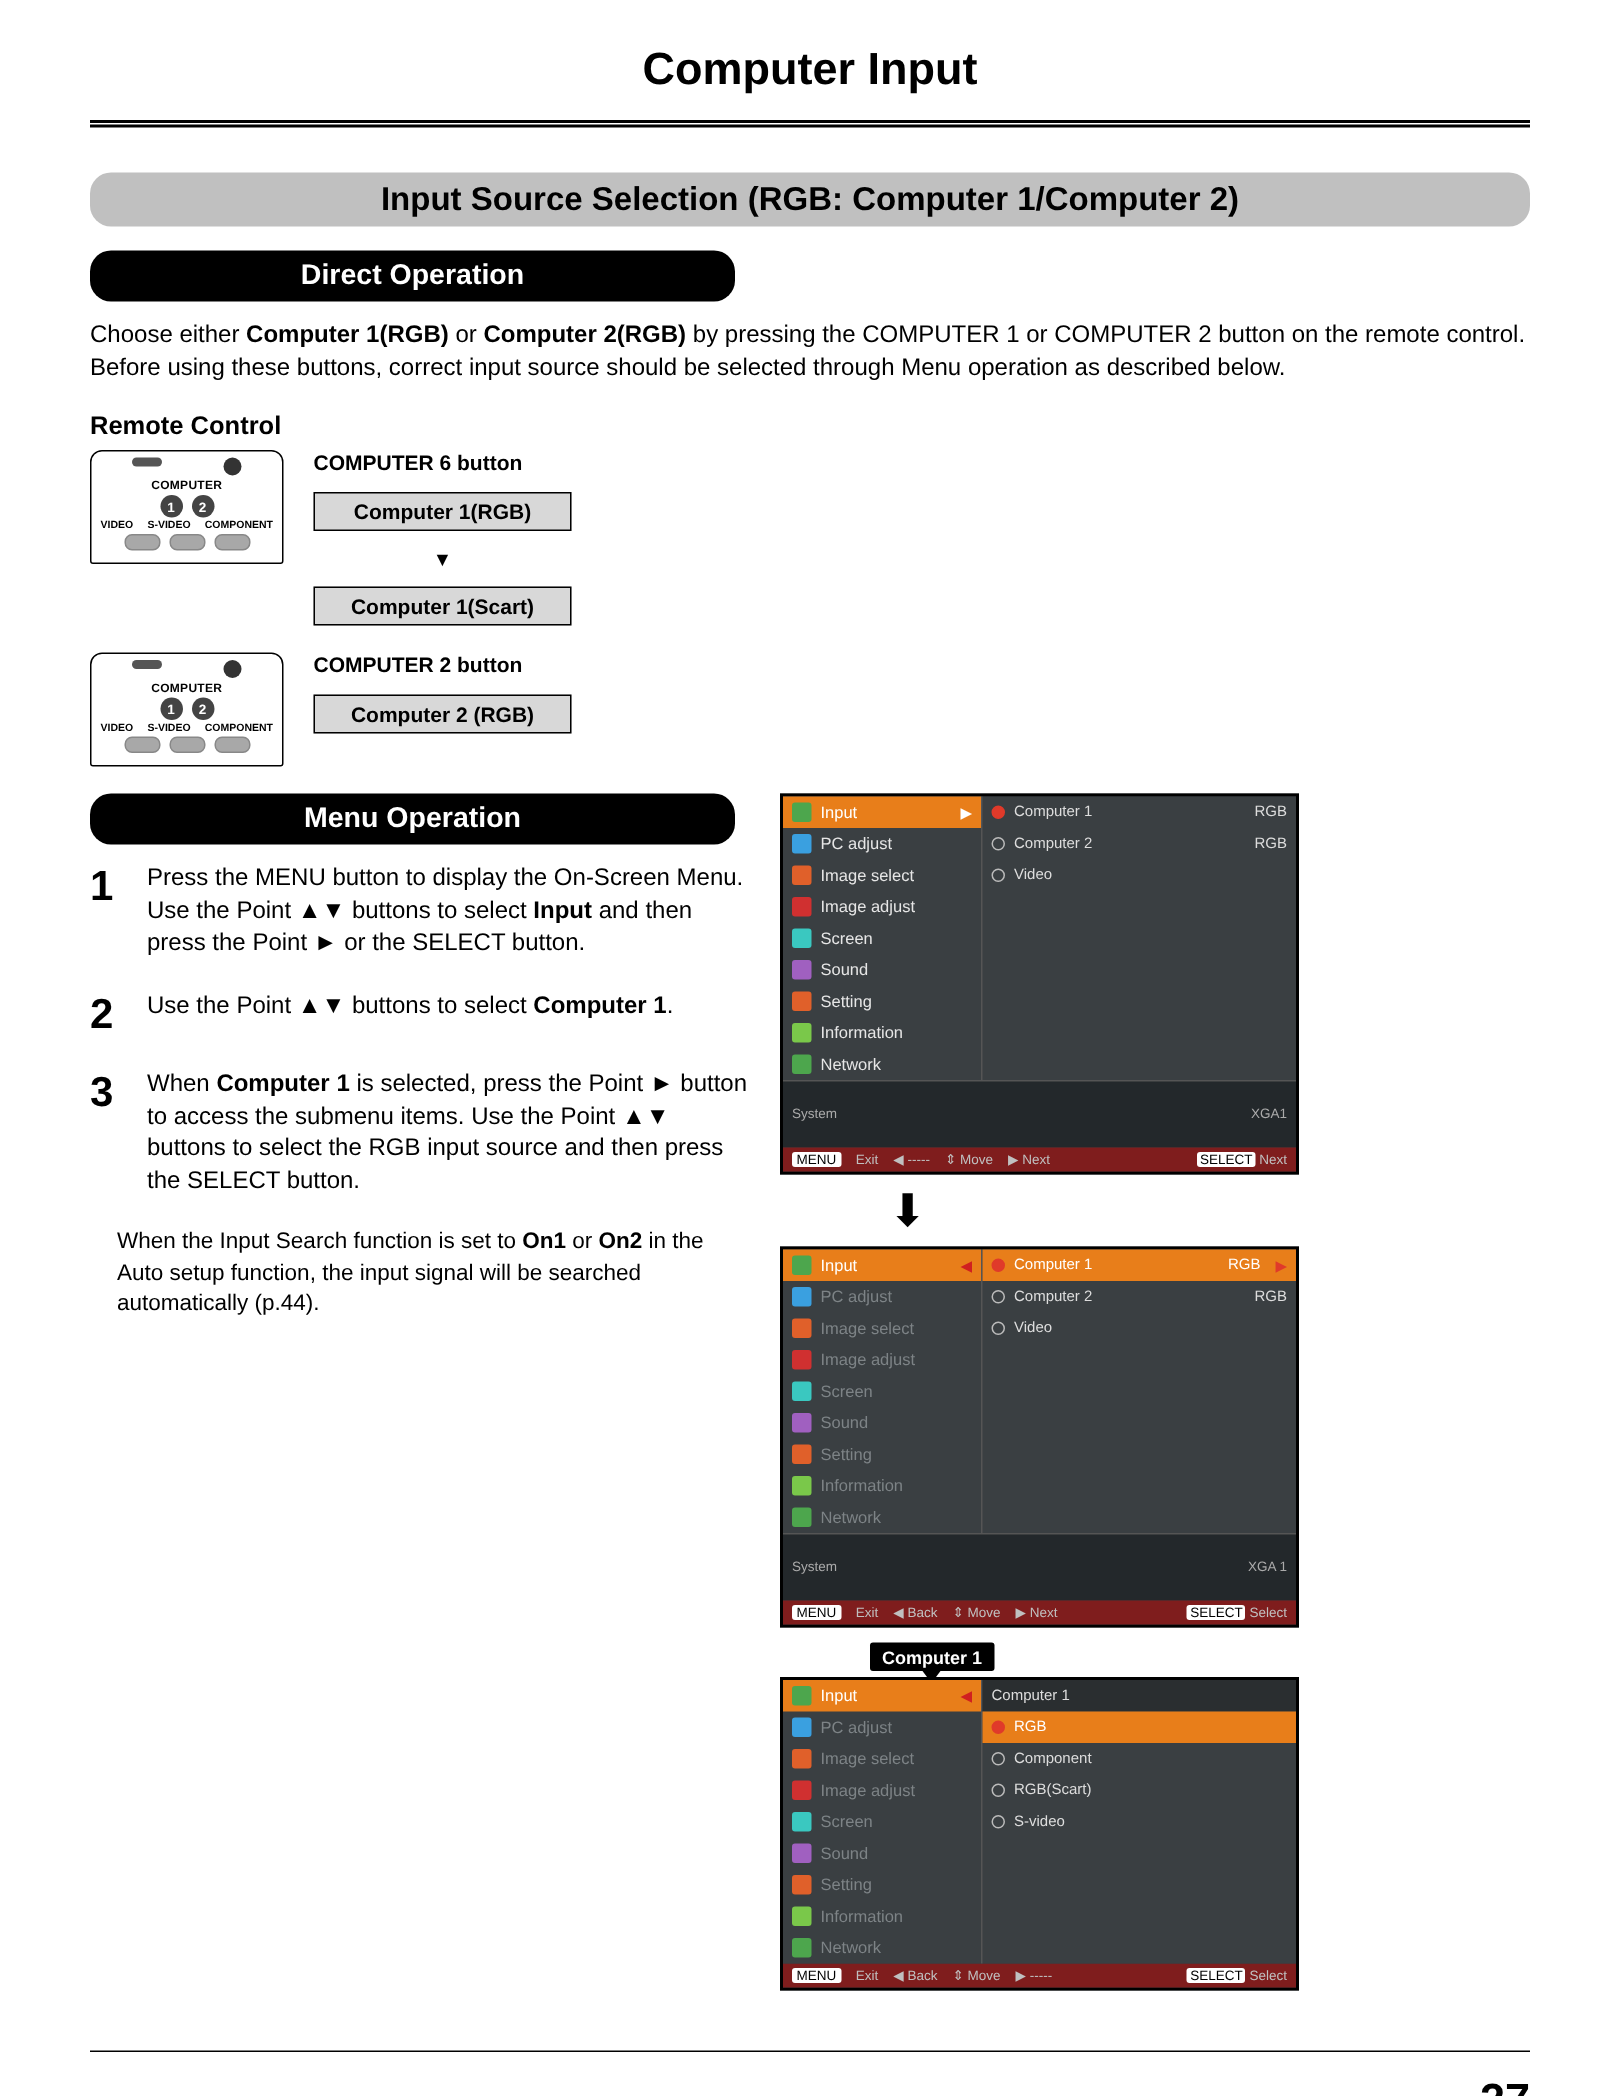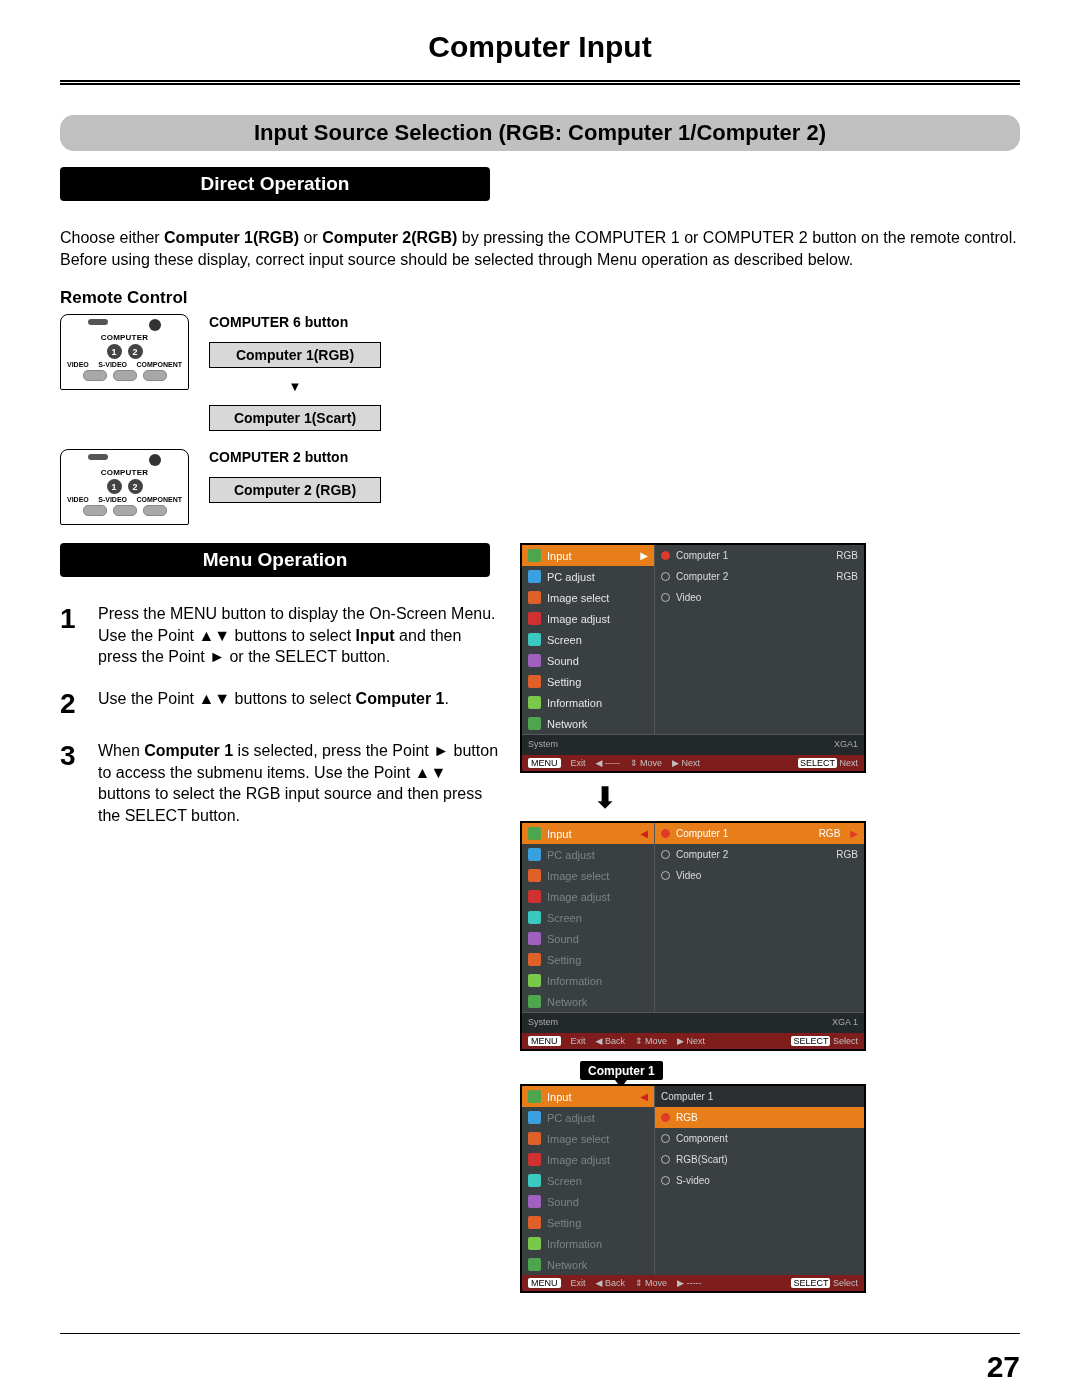--- a/index.html
+++ b/index.html
@@ -32,23 +32,23 @@
     text-align: center;
     margin: 6px 0 16px 0;
   }
   .black-pill {
     background: #000;
     color: #fff;
     font-size: 19px;
     font-weight: bold;
     padding: 6px 0;
     width: 430px;
-    border-radius: 4px;
+    border-radius: 14px;
     text-align: center;
-    margin-bottom: 26px;
+    margin-bottom: 12px;
   }
   .body-text {
     font-size: 16px;
     line-height: 1.35;
     margin-bottom: 18px;
     text-align: justify;
   }
   .sub-head {
     font-size: 17px;
     font-weight: bold;
@@ -157,21 +157,21 @@
   .ri .val{margin-left:auto;}
   .ri .ar{color:#e03a2a;margin-left:4px;}
   .status-row {
     background:#7f1d1d; color:#c0c0c0; font-size:9px;
     display:flex; padding:2px 6px; height:12px; align-items:center;
     gap: 10px;
   }
   .status-row .right{margin-left:auto;}
   .status-top {
     background:#23282b; font-size:9px; color:#aaa;
-    display:flex; padding:4px 6px; height:12px; border-top:1px solid #555;
+    display:flex; padding:16px 6px; height:12px; border-top:1px solid #555;
   }
   .big-arrow {
     font-size: 30px; text-align:center; color:#000; line-height:1;
     margin: 6px 0 8px 70px; width:30px;
   }
   .callout {
     background:#000;color:#fff;font-size:12px;font-weight:bold;
     display:inline-block;padding:4px 8px;border-radius:2px;
     text-align:center;line-height:1.1; margin-left:60px;margin-bottom:4px;
   }
@@ -191,21 +191,21 @@
 
 <div class="page">
   <div class="page-title">Computer Input</div>
 
   <div class="section-bar">Input Source Selection (RGB: Computer 1/Computer 2)</div>
 
   <div class="black-pill">Direct Operation</div>
 
   <div class="body-text">
     <span>Choose either </span><b>Computer 1(RGB)</b><span> or </span><b>Computer 2(RGB)</b><span> by pressing the COMPUTER 1 or COMPUTER 2 button on the remote control.</span><br>
-    <span>Before using these display, correct input source should be selected through Menu operation as described below.</span>
+    <span>Before using these buttons, correct input source should be selected through Menu operation as described below.</span>
   </div>
 
   <div class="sub-head">Remote Control</div>
 
   <div class="remote-wrap">
     <div class="remote">
       <div style="display:flex;justify-content:space-around;margin-bottom:2px;">
         <span style="width:20px;height:6px;background:#555;border-radius:3px;display:inline-block"></span>
         <span style="width:12px;height:12px;background:#333;border-radius:50%;display:inline-block"></span>
       </div>
@@ -271,20 +271,23 @@
       </div>
       <div class="step">
         <div class="step-num">2</div>
         <div class="step-text"><span>Use the Point ▲▼ buttons to select </span><b>Computer 1</b><span>.</span></div>
       </div>
       <div class="step">
         <div class="step-num">3</div>
         <div class="step-text"><span>When </span><b>Computer 1</b><span> is selected, press the Point ► button to access the submenu items. Use the Point ▲▼ buttons to select the RGB input source and then press the SELECT button.</span></div>
       </div>
 
+      <div class="note-text">
+        <span>When the Input Search function is set to </span><b>On1</b><span> or </span><b>On2</b><span> in the Auto setup function, the input signal will be searched automatically (p.44).</span>
+      </div>
     </div>
 
     <div class="right-col">
 
       
       <div class="menu-mock">
         <div class="row">
           <div class="menu-left" id="ml1">
               <div class="mi sel">
                 <span class="ico green"></span>

